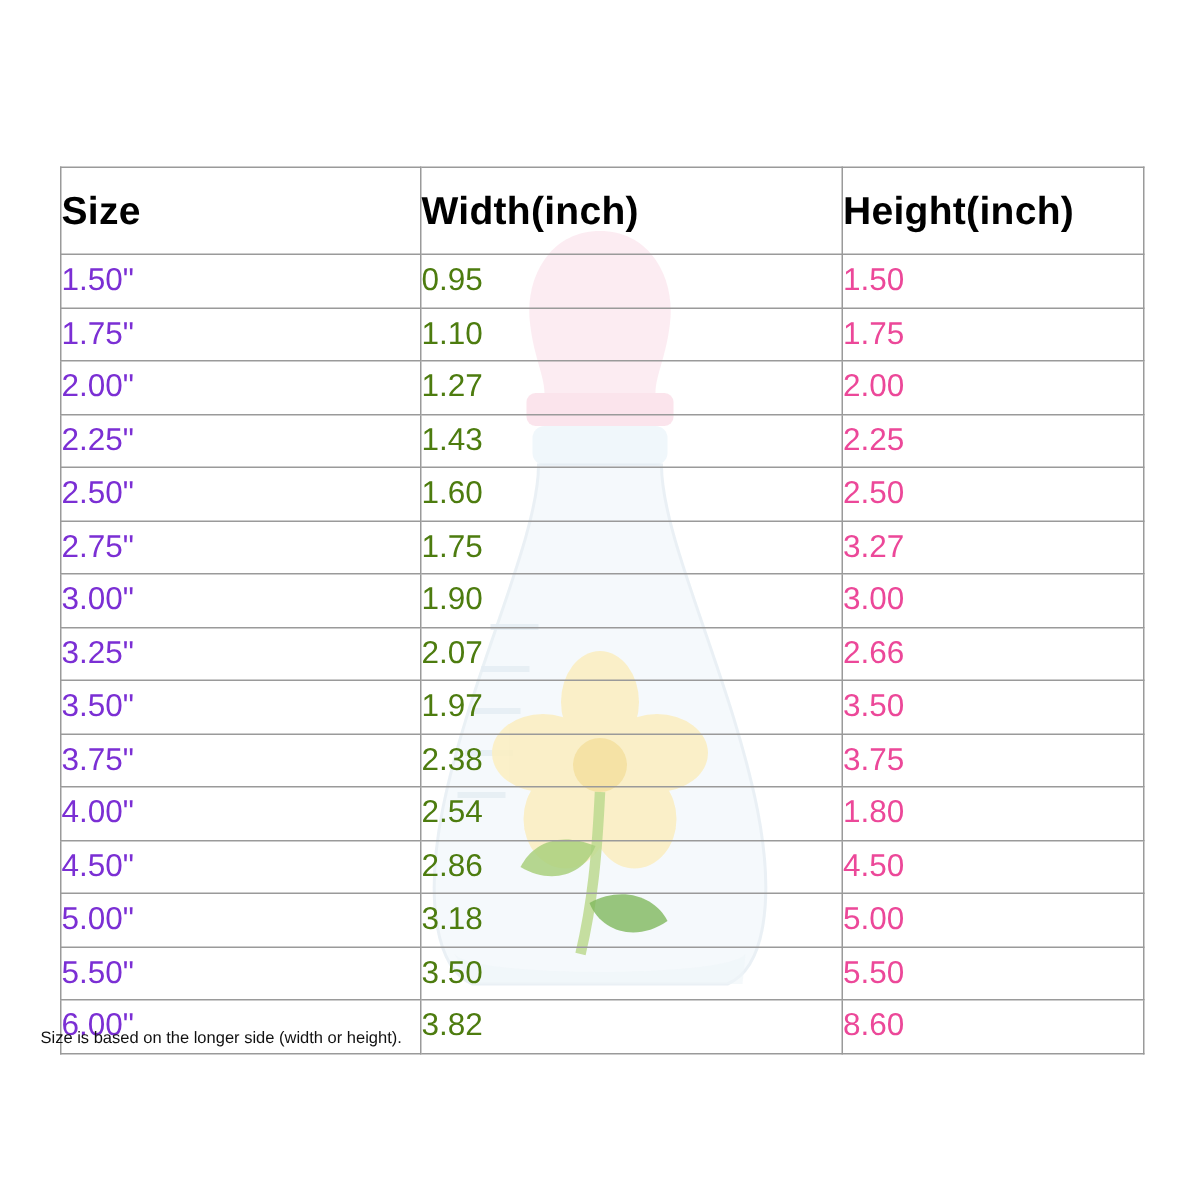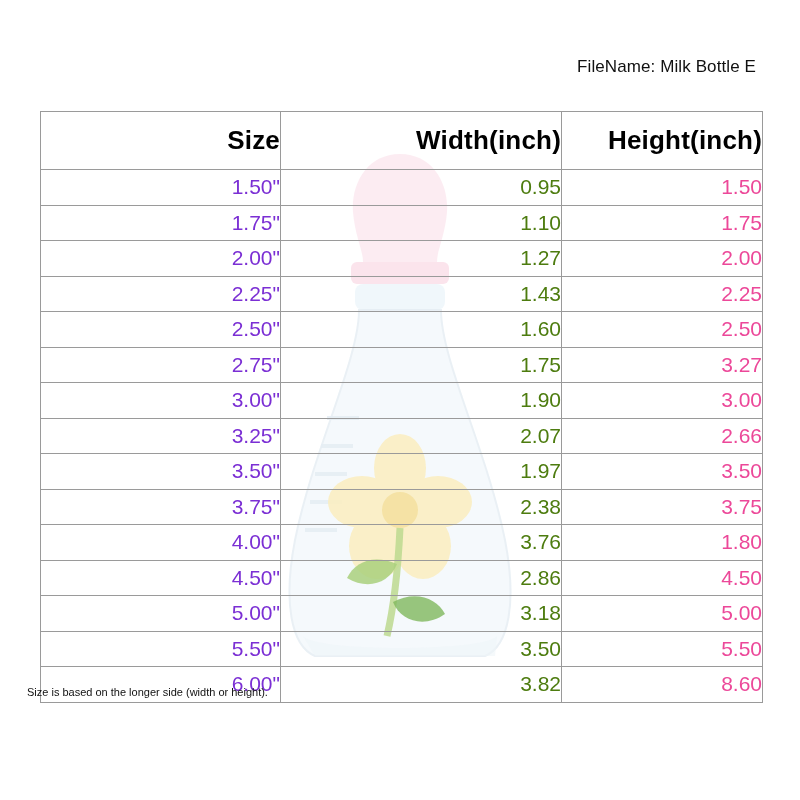--- a/index.html
+++ b/index.html
@@ -55,21 +55,21 @@
   table.size-table {
     border-collapse: collapse;
     width: 722px;
     table-layout: fixed;
     background: transparent;
   }
 
   table.size-table th,
   table.size-table td {
     border: 1px solid #9a9a9a;
-    text-align: right;
+    text-align: left;
     padding: 0;
     background: transparent;
   }
 
   table.size-table th {
     height: 57px;
     font-size: 26px;
     font-weight: bold;
     color: #000000;
     letter-spacing: 0.2px;
@@ -102,21 +102,20 @@
     font-size: 11px;
     color: #111111;
     z-index: 2;
   }
 </style>
 </head>
 <body>
 
 <div class="page">
 
-  <div class="filename">FileName: Milk Bottle E</div>
 
   <div class="watermark">
     <svg width="290" height="520" viewBox="0 0 290 520" xmlns="http://www.w3.org/2000/svg">
       <defs>
         <linearGradient id="nipple" x1="0" y1="0" x2="0" y2="1">
           <stop offset="0%" stop-color="#f6c7d8"></stop>
           <stop offset="100%" stop-color="#f2a9c4"></stop>
         </linearGradient>
       </defs>
 
@@ -213,21 +212,21 @@
           <td class="col-width">1.97</td>
           <td class="col-height">3.50</td>
         </tr>
         <tr>
           <td class="col-size">3.75"</td>
           <td class="col-width">2.38</td>
           <td class="col-height">3.75</td>
         </tr>
         <tr>
           <td class="col-size">4.00"</td>
-          <td class="col-width">3.76</td>
+          <td class="col-width">2.54</td>
           <td class="col-height">1.80</td>
         </tr>
         <tr>
           <td class="col-size">4.50"</td>
           <td class="col-width">2.86</td>
           <td class="col-height">4.50</td>
         </tr>
         <tr>
           <td class="col-size">5.00"</td>
           <td class="col-width">3.18</td>

